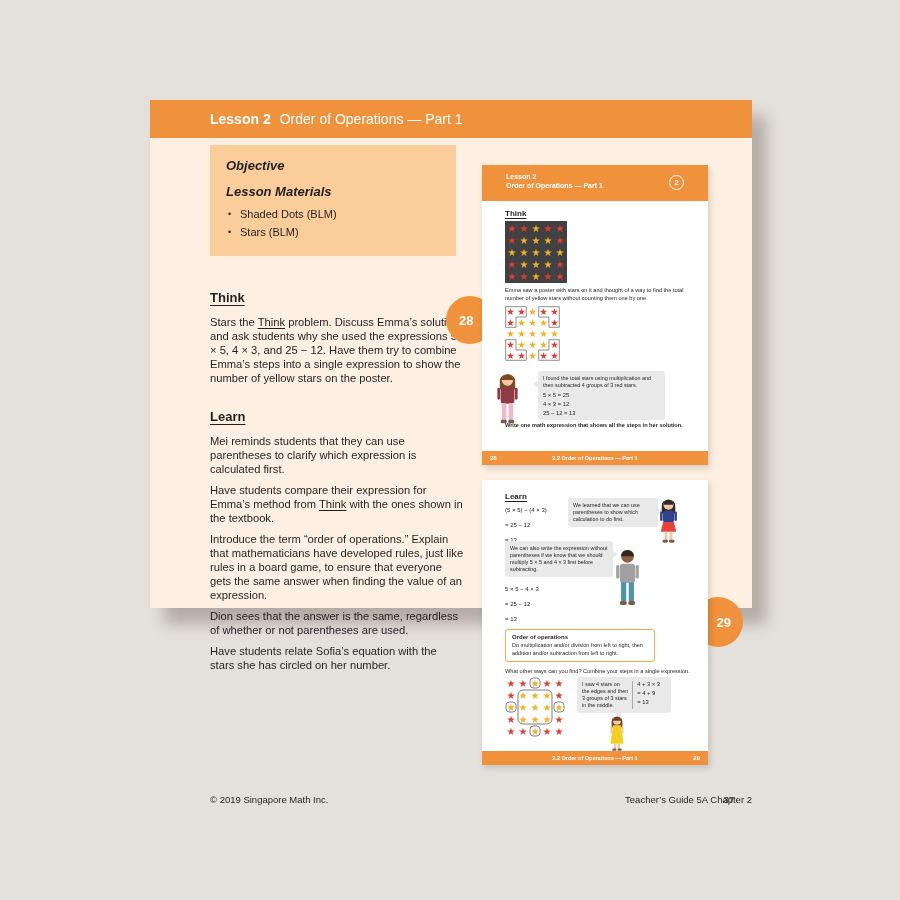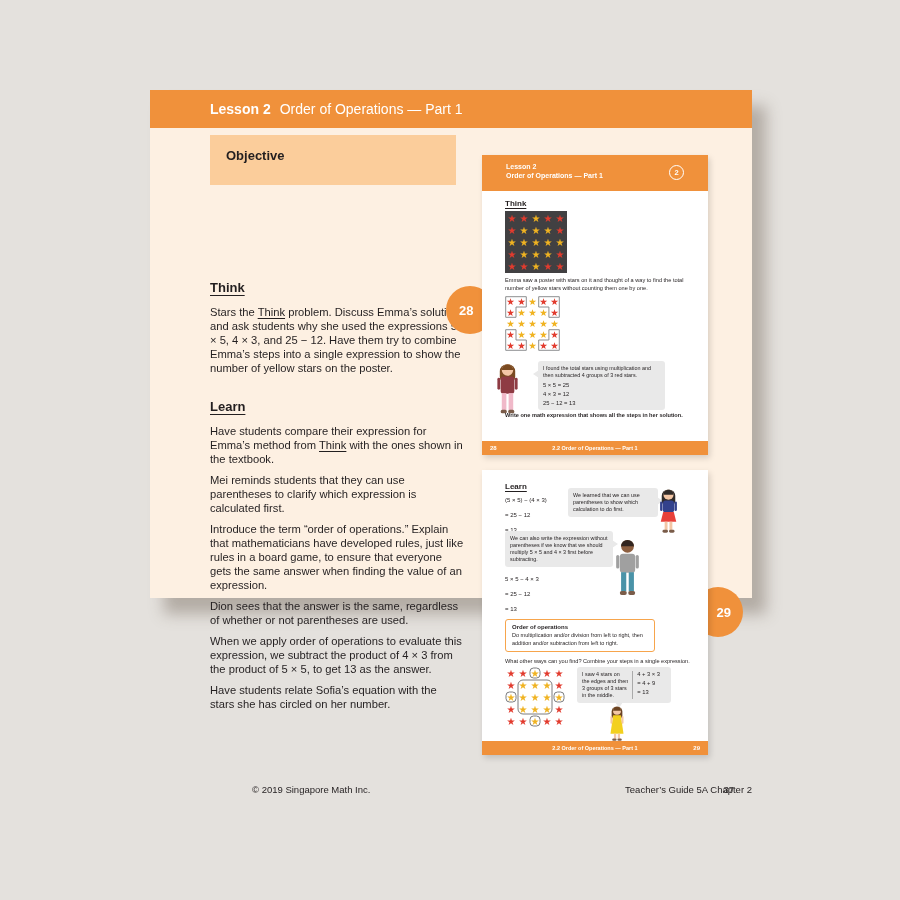--- a/index.html
+++ b/index.html
@@ -3,28 +3,28 @@
 <meta charset="utf-8">
 <style>
   :root{
     --orange:#f0913b; --objective-bg:#fbcd9b; --page-bg:#fdf0e2; --canvas-bg:#e4e1dd;
     --star-red:#e23b2e; --star-yellow:#f0b321; --poster-bg:#414042; --bubble-bg:#e9e9e9;
     --ink:#231f20; --order-border:#f7a54c; --outline-gray:#808285;
   }
   *{margin:0;padding:0;box-sizing:border-box;}
   body{width:900px;height:900px;position:relative;background:var(--canvas-bg);
        font-family:"Liberation Sans",sans-serif;color:var(--ink);overflow:hidden;}
-  .page{position:absolute;left:150px;top:90px;width:602px;height:508px;background:var(--page-bg);
+  .page{position:absolute;left:150px;top:100px;width:602px;height:508px;background:var(--page-bg);
         box-shadow:14px 16px 14px rgba(90,75,60,.35);}
   .lesson-header{position:absolute;left:0;top:0;width:602px;height:38px;background:var(--orange);
         display:flex;align-items:center;padding-left:60px;color:#fff;font-size:14px;}
   .lh-lesson{font-weight:bold;margin-right:9px;}
   .objective-box{position:absolute;left:60px;top:45px;width:246px;background:var(--objective-bg);
         padding:13px 14px 14px 16px;}
-  .ob-heading{font-size:13px;font-weight:bold;margin-bottom:8px;}
+  .ob-heading{font-size:13px;font-weight:bold;margin-bottom:8px;font-style:italic;}
   .ob-heading.mt{margin-top:11px;}
   .bullet-item{font-size:11px;line-height:14.5px;padding-left:14px;position:relative;margin-bottom:3px;}
   .bullet-item::before{content:"•";position:absolute;left:2px;font-size:9px;}
   .left-col{position:absolute;left:60px;top:190px;width:254px;}
   .tg-heading{font-size:13px;font-weight:bold;text-decoration:underline;text-underline-offset:3px;margin-bottom:10px;}
   .learn-h{margin-top:24px;}
   .tg-para{font-size:11.2px;line-height:14px;margin:0 0 7px 0;}
   .u{text-decoration:underline;text-underline-offset:2px;}
   .page-circle{position:absolute;width:48px;height:48px;border-radius:50%;background:var(--orange);
         color:#fff;font-weight:bold;font-size:13px;display:flex;align-items:center;justify-content:center;z-index:0;}
@@ -79,48 +79,52 @@
   .figure svg{width:100%;height:100%;display:block;}
   .fig-emma{left:9px;top:204px;width:33px;height:66px;}
   .fig-mei{left:172px;top:15px;width:29px;height:58px;}
   .fig-dion{left:127px;top:64px;width:37px;height:74px;}
   .fig-sofia{left:122px;top:233px;width:26px;height:46px;}
   .card-footer{position:absolute;left:0;bottom:0;width:226px;height:14px;background:var(--orange);color:#fff;}
   .cf-title{position:absolute;left:0;right:0;top:4px;text-align:center;font-size:5.5px;font-weight:bold;}
   .cf-page{position:absolute;top:3.5px;font-size:6px;font-weight:bold;}
   .cf-left{left:8px;} .cf-right{right:8px;}
   .page-footer{position:absolute;left:0;top:694px;width:602px;font-size:9.5px;}
-  .pf-left{position:absolute;left:60px;margin-left:42px;}
+  .pf-left{position:absolute;left:60px;}
   .pf-center{position:absolute;left:0;right:0;text-align:right;}
   .pf-right{position:absolute;right:18px;}
 </style>
 </head>
 <body>
 
 <div class="page">
 
   <div class="lesson-header">
     <span class="lh-lesson">Lesson 2</span>
     <span class="lh-title">Order of Operations — Part 1</span>
   </div>
 
   <div class="objective-box">
     <div class="ob-heading">Objective</div>
+    <div class="ob-heading mt">Lesson Materials</div>
+    <div>
+        <div class="bullet-item">Shaded Dots (BLM)</div>
+        <div class="bullet-item">Stars (BLM)</div>
+      </div>
   </div>
 
   <div class="left-col">
     <div class="tg-heading">Think</div>
     <p class="tg-para"><span>Stars the </span><span class="u">Think</span><span> problem. Discuss Emma’s solution and ask students why she used the expressions 5 × 5, 4 × 3, and 25 − 12. Have them try to combine Emma’s steps into a single expression to show the number of yellow stars on the poster.</span></p>
     <div class="tg-heading learn-h">Learn</div>
     <div>
+        <p class="tg-para"><span>Mei reminds students that they can use parentheses to clarify which expression is calculated first.</span></p>
         <p class="tg-para"><span>Have students compare their expression for Emma’s method from </span><span class="u">Think</span><span> with the ones shown in the textbook.</span></p>
-        <p class="tg-para"><span>Mei reminds students that they can use parentheses to clarify which expression is calculated first.</span></p>
         <p class="tg-para"><span>Introduce the term “order of operations.” Explain that mathematicians have developed rules, just like rules in a board game, to ensure that everyone gets the same answer when finding the value of an expression.</span></p>
         <p class="tg-para"><span>Dion sees that the answer is the same, regardless of whether or not parentheses are used.</span></p>
-        <p class="tg-para"><span>When we apply order of operations to evaluate this expression, we subtract the product of 4 × 3 from the product of 5 × 5, to get 13 as the answer.</span></p>
         <p class="tg-para"><span>Have students relate Sofia’s equation with the stars she has circled on her number.</span></p>
       </div>
   </div>
 
   <div class="page-circle pc-28">28</div>
   <div class="page-circle pc-29">29</div>
 
   <div class="book-card card1">
     <div class="card-header">
       <div class="ch-text">

